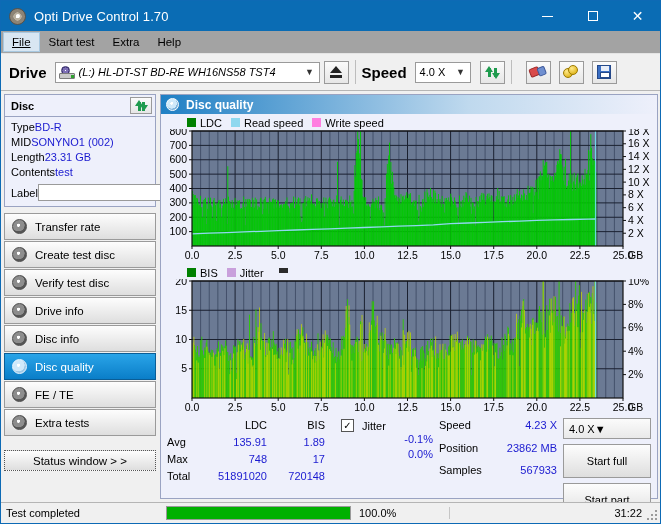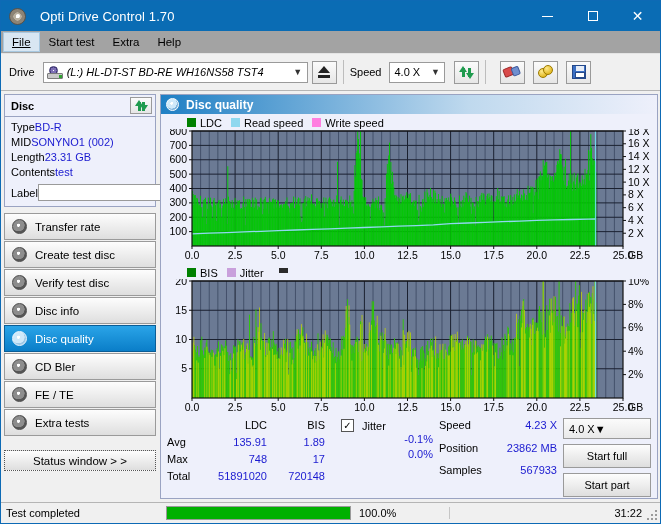--- a/index.html
+++ b/index.html
@@ -14,21 +14,20 @@
     position:relative;width:661px;height:524px;
     background:#f0f0f0;
     box-sizing:border-box;
     border:1px solid #0d6ab5;
   }
 
   
   .titlebar{
     height:30px;background:#0a6cb4;display:flex;align-items:center;
     position:relative;
-    gap:6px;
   }
   .title-icon{
     width:17px;height:17px;margin-left:8px;margin-right:8px;
     border-radius:50%;
     background:radial-gradient(circle at 50% 50%, #ffffff 0 14%, #b9b0a0 16% 38%, #8d8476 40% 70%, #6e665c 72% 100%);
     border:1px solid #5a534a;
     box-sizing:border-box;position:relative;
   }
   .title-icon:after{
     content:"";position:absolute;left:50%;top:50%;width:4px;height:4px;
@@ -53,21 +52,21 @@
     padding:3px 9px;font-size:11.5px;color:#000;line-height:14px;
   }
   .menu-item.active{background:#d8e6f2;border:1px solid #a8c8e0;padding:2px 8px;}
   .menu-item u{text-decoration:underline;}
 
   
   .toolbar{
     height:36px;background:#f0f0f0;display:flex;align-items:center;
     border-bottom:1px solid #b5b5b5;padding-left:8px;
   }
-  .tb-label{font-weight:normal;font-size:11px;color:#000;margin-right:8px;}
+  .tb-label{font-weight:bold;font-size:15px;color:#000;margin-right:8px;}
   .combo{
     height:21px;background:#fff;border:1px solid #9a9a9a;
     display:flex;align-items:center;box-sizing:border-box;
     font-size:11px;color:#000;position:relative;
   }
   .combo .chev{
     margin-left:auto;width:18px;text-align:center;color:#333;font-size:9px;
   }
   .drive-combo{width:265px;}
   .drive-combo .drv-ico{
@@ -224,21 +223,21 @@
   .jit-v{text-align:right;color:#1a1ad0;padding-right:4px;line-height:15px;}
   .speed-grid{display:grid;grid-template-columns:56px 62px;row-gap:3px;margin-left:2px;}
   .speed-grid .k{color:#000;}
   .speed-grid .v{color:#1a1ad0;text-align:right;}
   .right-ctrls{position:absolute;right:6px;top:4px;width:88px;}
   .sel-speed{
     width:88px;height:21px;background:linear-gradient(#fbfbfb,#e9e9e9);border:1px solid #9a9a9a;
     box-sizing:border-box;display:flex;align-items:center;padding-left:5px;font-size:11px;margin-bottom:5px;
   }
   .act-btn{
-    width:88px;height:24px;border:1px solid #9a9a9a;box-sizing:border-box;
+    width:88px;height:34px;border:1px solid #9a9a9a;box-sizing:border-box;
     background:linear-gradient(#fdfdfd,#dedede);display:flex;align-items:center;justify-content:center;
     font-size:11px;margin-bottom:5px;
   }
 
   
   .statusbar{
     position:absolute;left:0;bottom:0;width:659px;height:21px;
     border-top:1px solid #b5b5b5;background:#f0f0f0;display:flex;align-items:center;
     box-sizing:border-box;
   }
@@ -386,29 +385,29 @@
         <div class="navbtn">
           <span class="nav-ico"></span>
           <span>Create test disc</span>
         </div>
         <div class="navbtn">
           <span class="nav-ico"></span>
           <span>Verify test disc</span>
         </div>
         <div class="navbtn">
           <span class="nav-ico"></span>
+          <span>Drive info</span>
+        </div>
+        <div class="navbtn">
+          <span class="nav-ico"></span>
           <span>Disc info</span>
         </div>
         <div class="navbtn sel">
           <span class="nav-ico"></span>
           <span>Disc quality</span>
-        </div>
-        <div class="navbtn">
-          <span class="nav-ico"></span>
-          <span>CD Bler</span>
         </div>
         <div class="navbtn">
           <span class="nav-ico"></span>
           <span>FE / TE</span>
         </div>
         <div class="navbtn">
           <span class="nav-ico"></span>
           <span>Extra tests</span>
         </div>
       </div>

